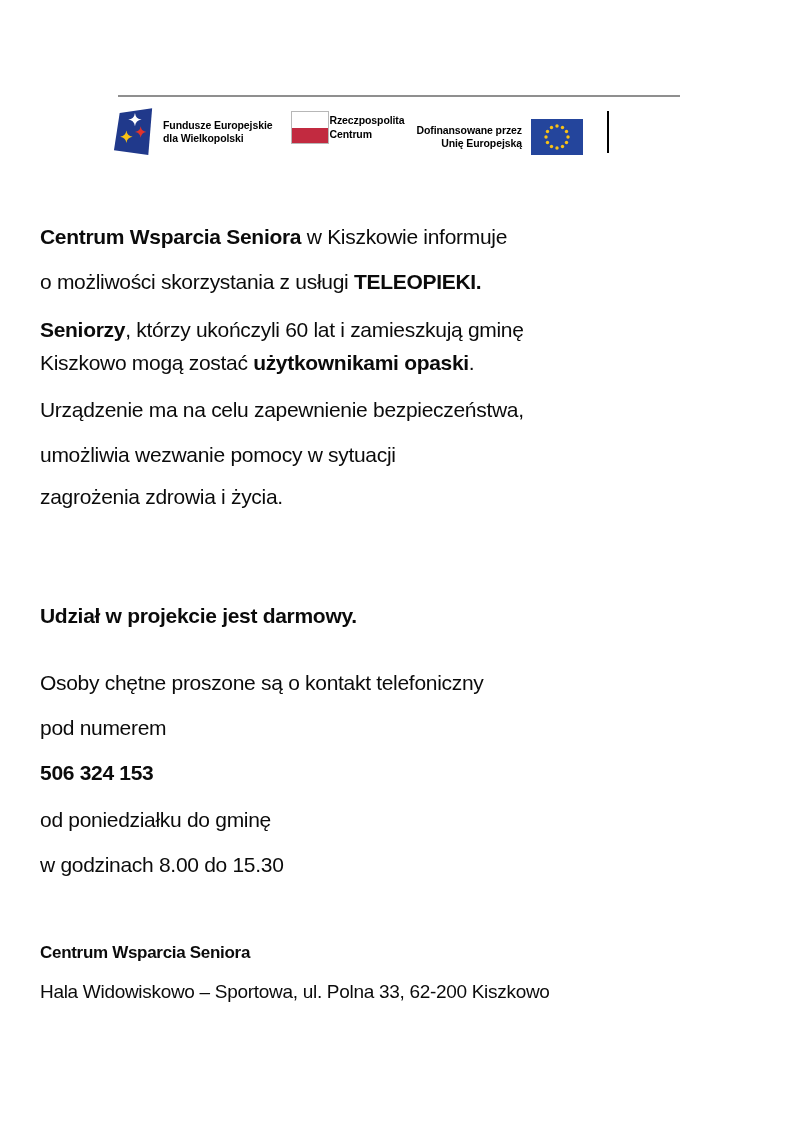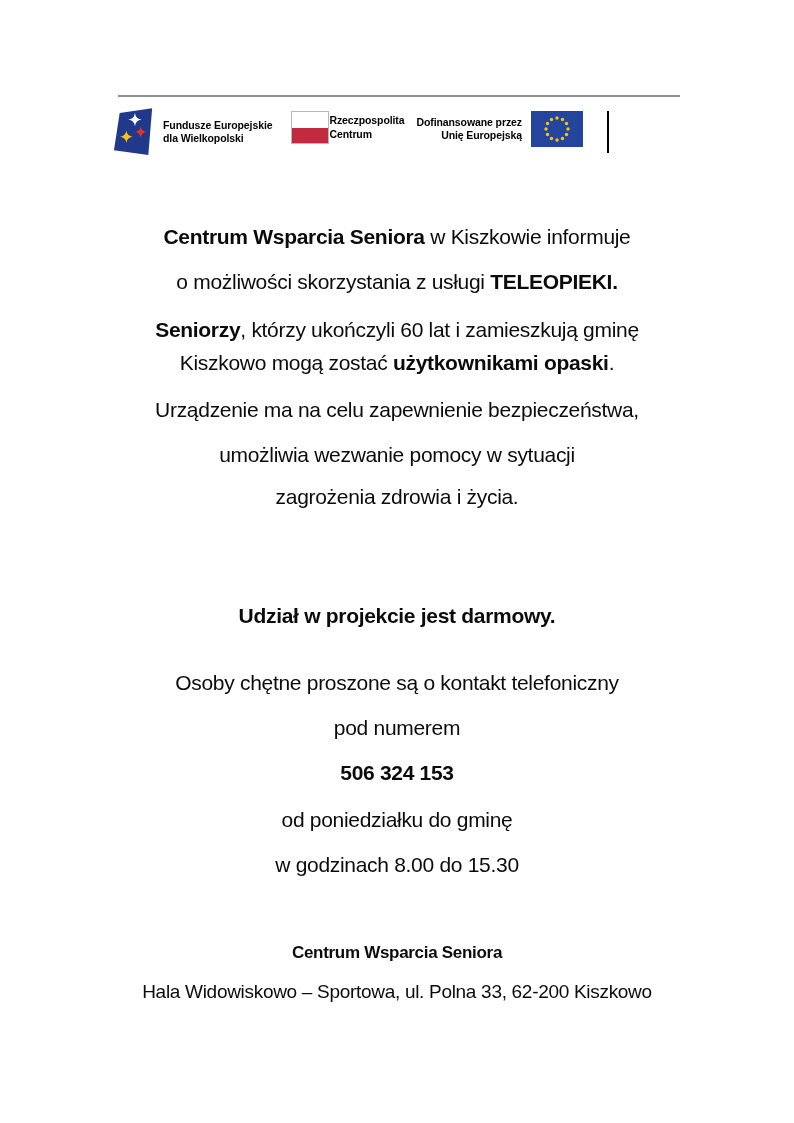--- a/index.html
+++ b/index.html
@@ -24,35 +24,35 @@
     letter-spacing:-0.1px;
   }
   .logo-label.right { text-align:right; }
   .fe-group { margin-top:1px; }
   .fe-group .logo-label { margin-left:8px; }
   .pl-group { margin-left:19px; margin-top:5px; }
   .pl-flag { width:38px; height:33px; border:1px solid #b7b7b7; }
   .pl-flag .half-top { height:50%; background:var(--pl-white,#fff); }
   .pl-flag .half-bottom { height:50%; background:var(--pl-red,#C22A40); }
   .pl-group .logo-label { }
-  .eu-group { margin-left:12px; margin-top:5px; }
+  .eu-group { margin-left:12px; margin-top:13px; }
   .eu-group svg { margin-left:9px; }
   .vbar {
     width:2px; height:42px; background:var(--divider,#000);
     margin-left:24px; margin-top:5px;
   }
   .crest-group { margin-left:auto; margin-top:3px; display:flex; align-items:center; }
   .crest-rule { width:1px; height:38px; background:var(--crest-red,#A81C2C); margin:0 6px 0 5px; opacity:.85; }
   .samorzad {
     font-size:8px; font-weight:600; letter-spacing:1px; line-height:1.5;
     color:var(--samorzad-text,#3C3C3B);
   }
   
   .ln {
-    position:absolute; left:40px; right:40px; text-align:center;
+    position:absolute; left:40px; right:40px; text-align:left;
     font-size:21px; line-height:28px; letter-spacing:-0.3px; color:var(--text,#0b0b0b);
   }
   .ln .b, .ln.b { font-weight:bold; }
   .ln.sm  { font-size:17px; line-height:22px; }
   .ln.adr { font-size:19px; line-height:26px; }
 </style>
 </head>
 <body>
 
 <div class="page">

